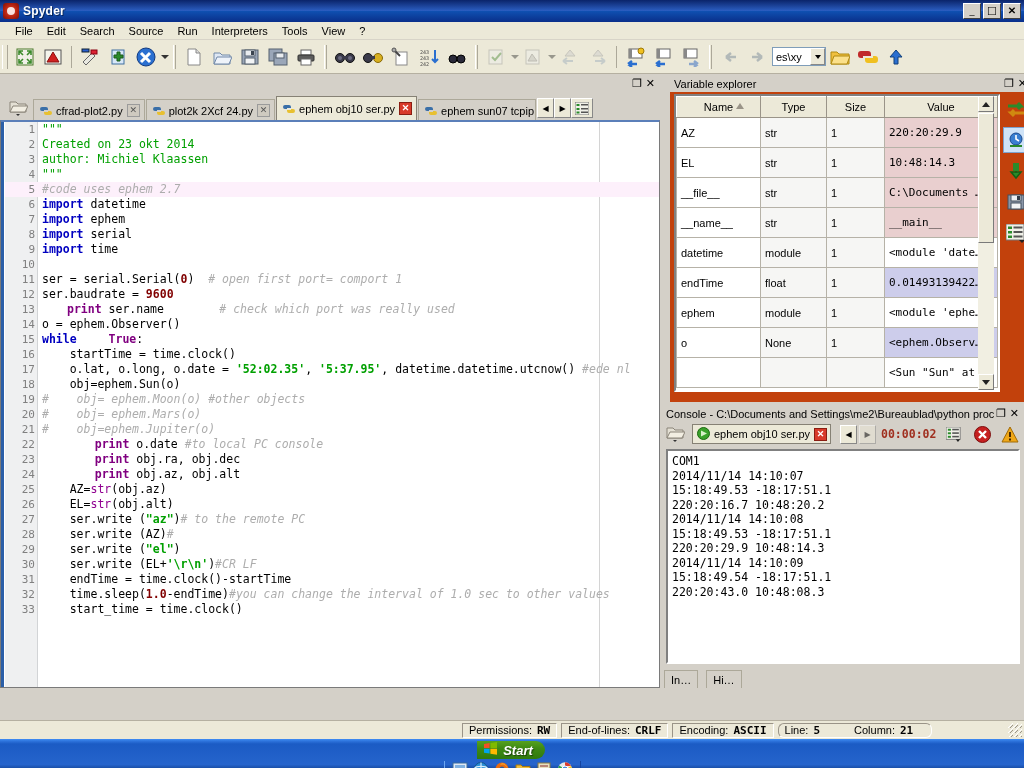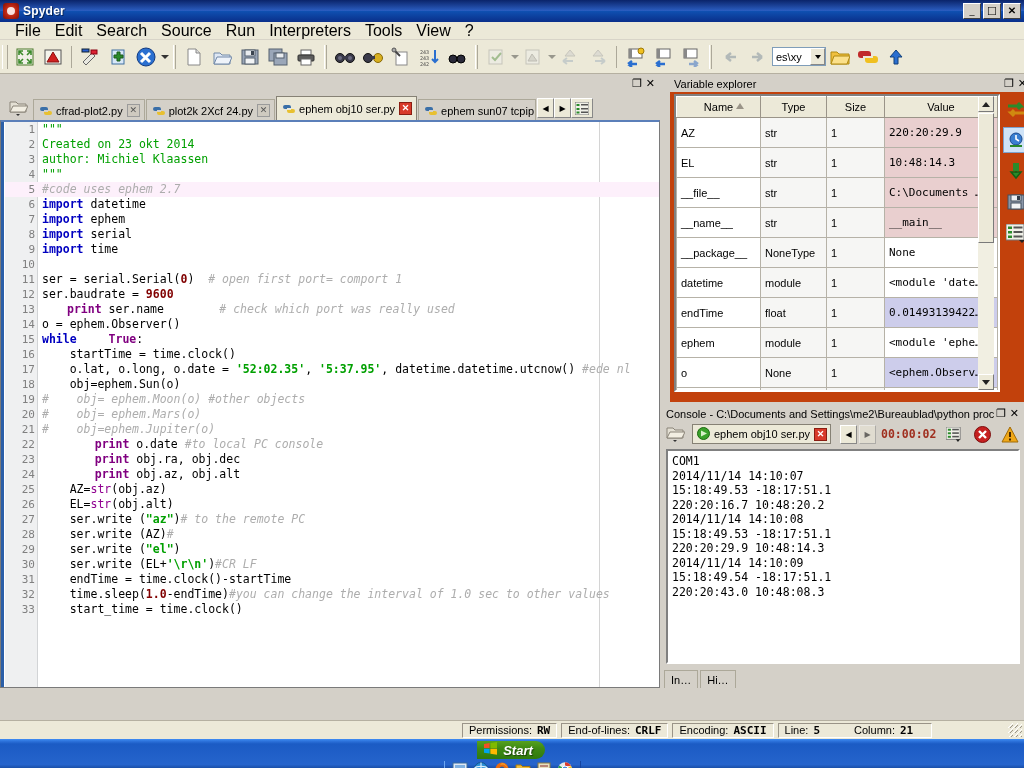--- a/index.html
+++ b/index.html
@@ -39,21 +39,21 @@
     display:flex; align-items:center; justify-content:center;
     font-size:10px; line-height:1; color:#000; font-family:"Liberation Sans",sans-serif;
   }
 
   
   #menubar {
     position:absolute; left:0; top:22px; width:1024px; height:18px;
     background:#ece9d8; border-bottom:1px solid #d8d4c8;
     display:flex; align-items:center; padding-left:8px;
   }
-  #menubar .mi { padding:1px 7px; color:#000; font-size:16px; }
+  #menubar .mi { padding:1px 7px; color:#000; font-size:11px; }
 
   
   #toolbar {
     position:absolute; left:0; top:40px; width:1024px; height:34px;
     background:#ece9d8; border-bottom:1px solid #b5b0a1;
     display:flex; align-items:center;
   }
   .tgrip { width:6px; height:24px; margin:0 3px 0 2px; flex:none;
            border-left:1px solid #fff; border-right:1px solid #aca899; }
   .tgrip2 { width:3px; height:24px; margin:0 4px; flex:none;
@@ -228,21 +228,21 @@
     font-size:11.5px; font-weight:bold; padding:0 3px;
   }
   #console-out {
     position:absolute; left:4px; top:44px; width:354px; height:215px;
     background:#fff; border:2px solid; border-color:#808080 #fff #fff #808080;
     font-family:"DejaVu Sans Mono","Liberation Mono",monospace;
     font-size:11.5px; line-height:14.5px; padding:3px 4px; white-space:pre; overflow:hidden;
   }
   #console-bottom-tabs {
     position:absolute; left:2px; bottom:0; width:324px; height:22px;
-    display:flex; align-items:flex-end; gap:2px;
+    display:flex; align-items:flex-end; gap:8px;
   }
   .btab {
     height:18px; display:flex; align-items:center; justify-content:center;
     padding:0 6px; background:#d4d0c8; border:1px solid #aca899; border-bottom:none;
     font-size:11px; white-space:nowrap; overflow:hidden;
   }
   .btab.active { background:#ece9d8; border-color:#868175; height:20px; }
 
   
   #statusbar {
@@ -676,26 +676,20 @@
               <td class="size">1</td>
               <td class="val pink">C:\Documents …</td>
             </tr>
             <tr>
               <td class="name">__name__</td>
               <td class="type">str</td>
               <td class="size">1</td>
               <td class="val pink">__main__</td>
             </tr>
             <tr>
-              <td class="name">__package__</td>
-              <td class="type">NoneType</td>
-              <td class="size">1</td>
-              <td class="val white">None</td>
-            </tr>
-            <tr>
               <td class="name">datetime</td>
               <td class="type">module</td>
               <td class="size">1</td>
               <td class="val white">&lt;module 'date…</td>
             </tr>
             <tr>
               <td class="name">endTime</td>
               <td class="type">float</td>
               <td class="size">1</td>
               <td class="val blue">0.01493139422…</td>
@@ -860,21 +854,21 @@
       <b>RW</b>
     </div>
     <div class="sbcell">
       <span>End-of-lines:</span>
       <b>CRLF</b>
     </div>
     <div class="sbcell">
       <span>Encoding:</span>
       <b>ASCII</b>
     </div>
-    <div class="sbcell" style="padding-right:18px;">
+    <div class="sbcell" style="padding-right:18px;border-radius:6px;">
       <span>Line:</span>
       <b>5</b>
       <span style="margin-left:34px;">Column:</span>
       <b>21</b>
     </div>
     <div id="sb-grip"></div>
   </div>
 
   <div id="taskbar">
     <div id="startbtn">

